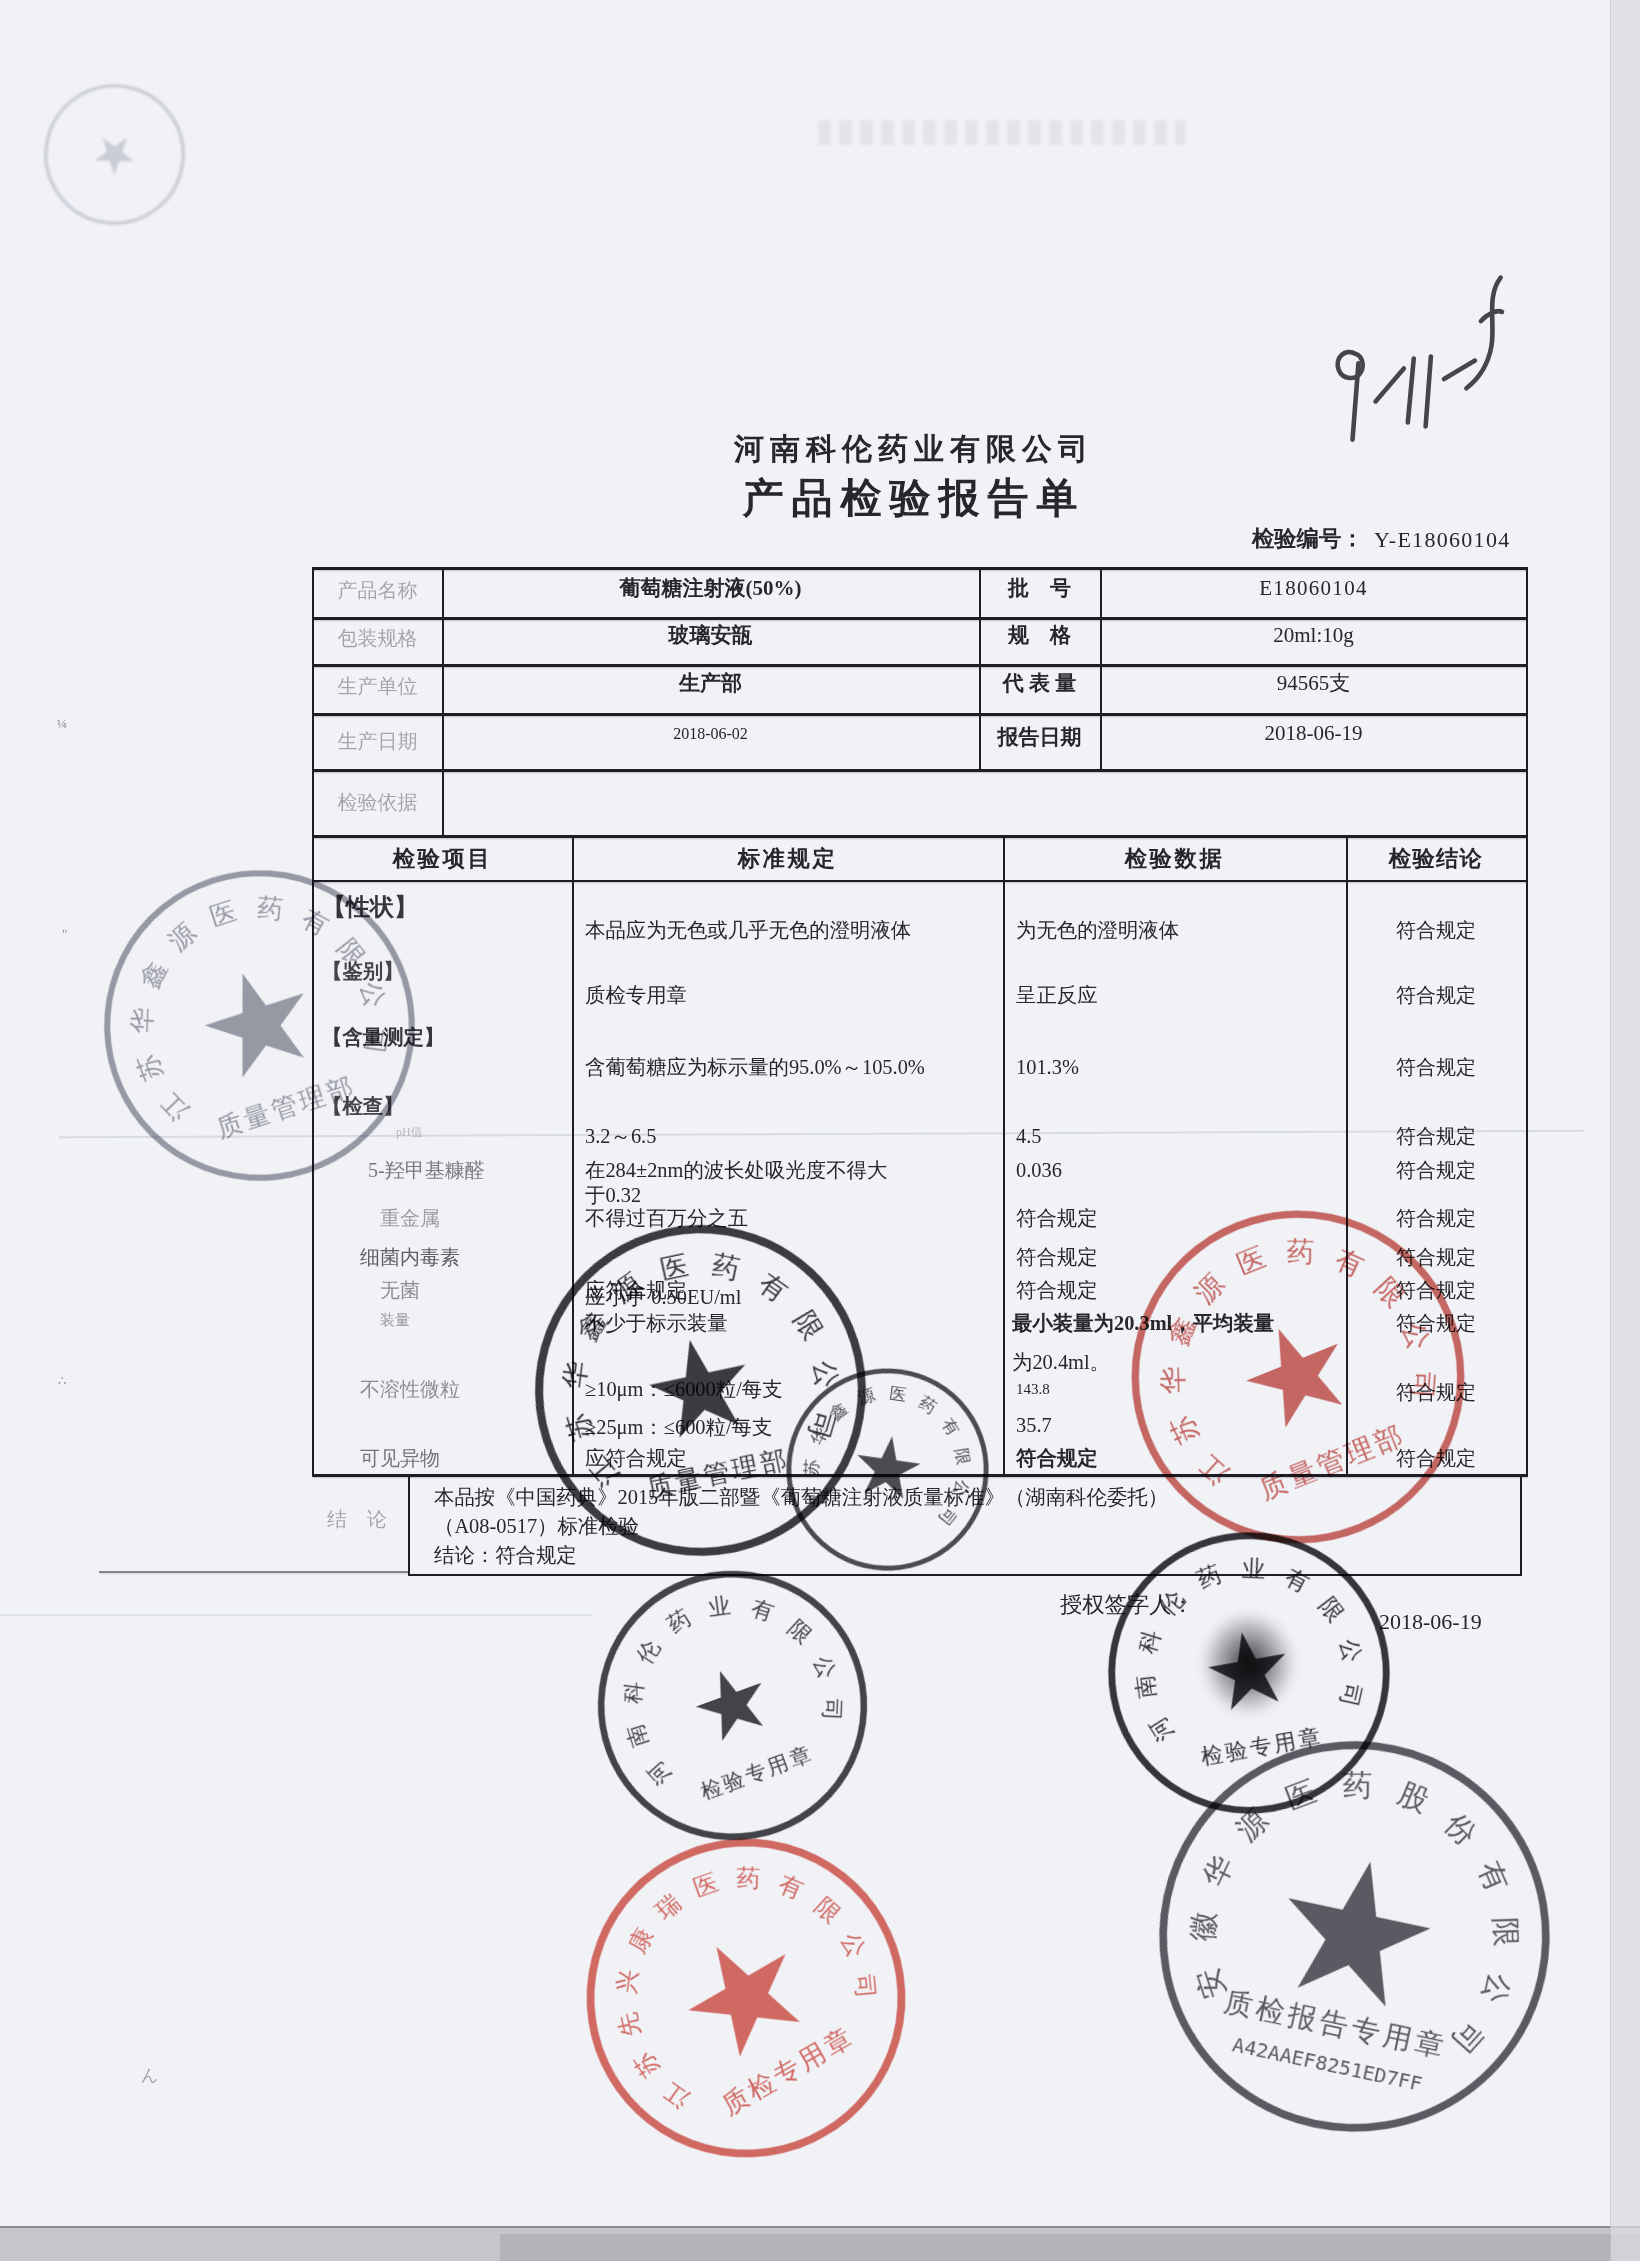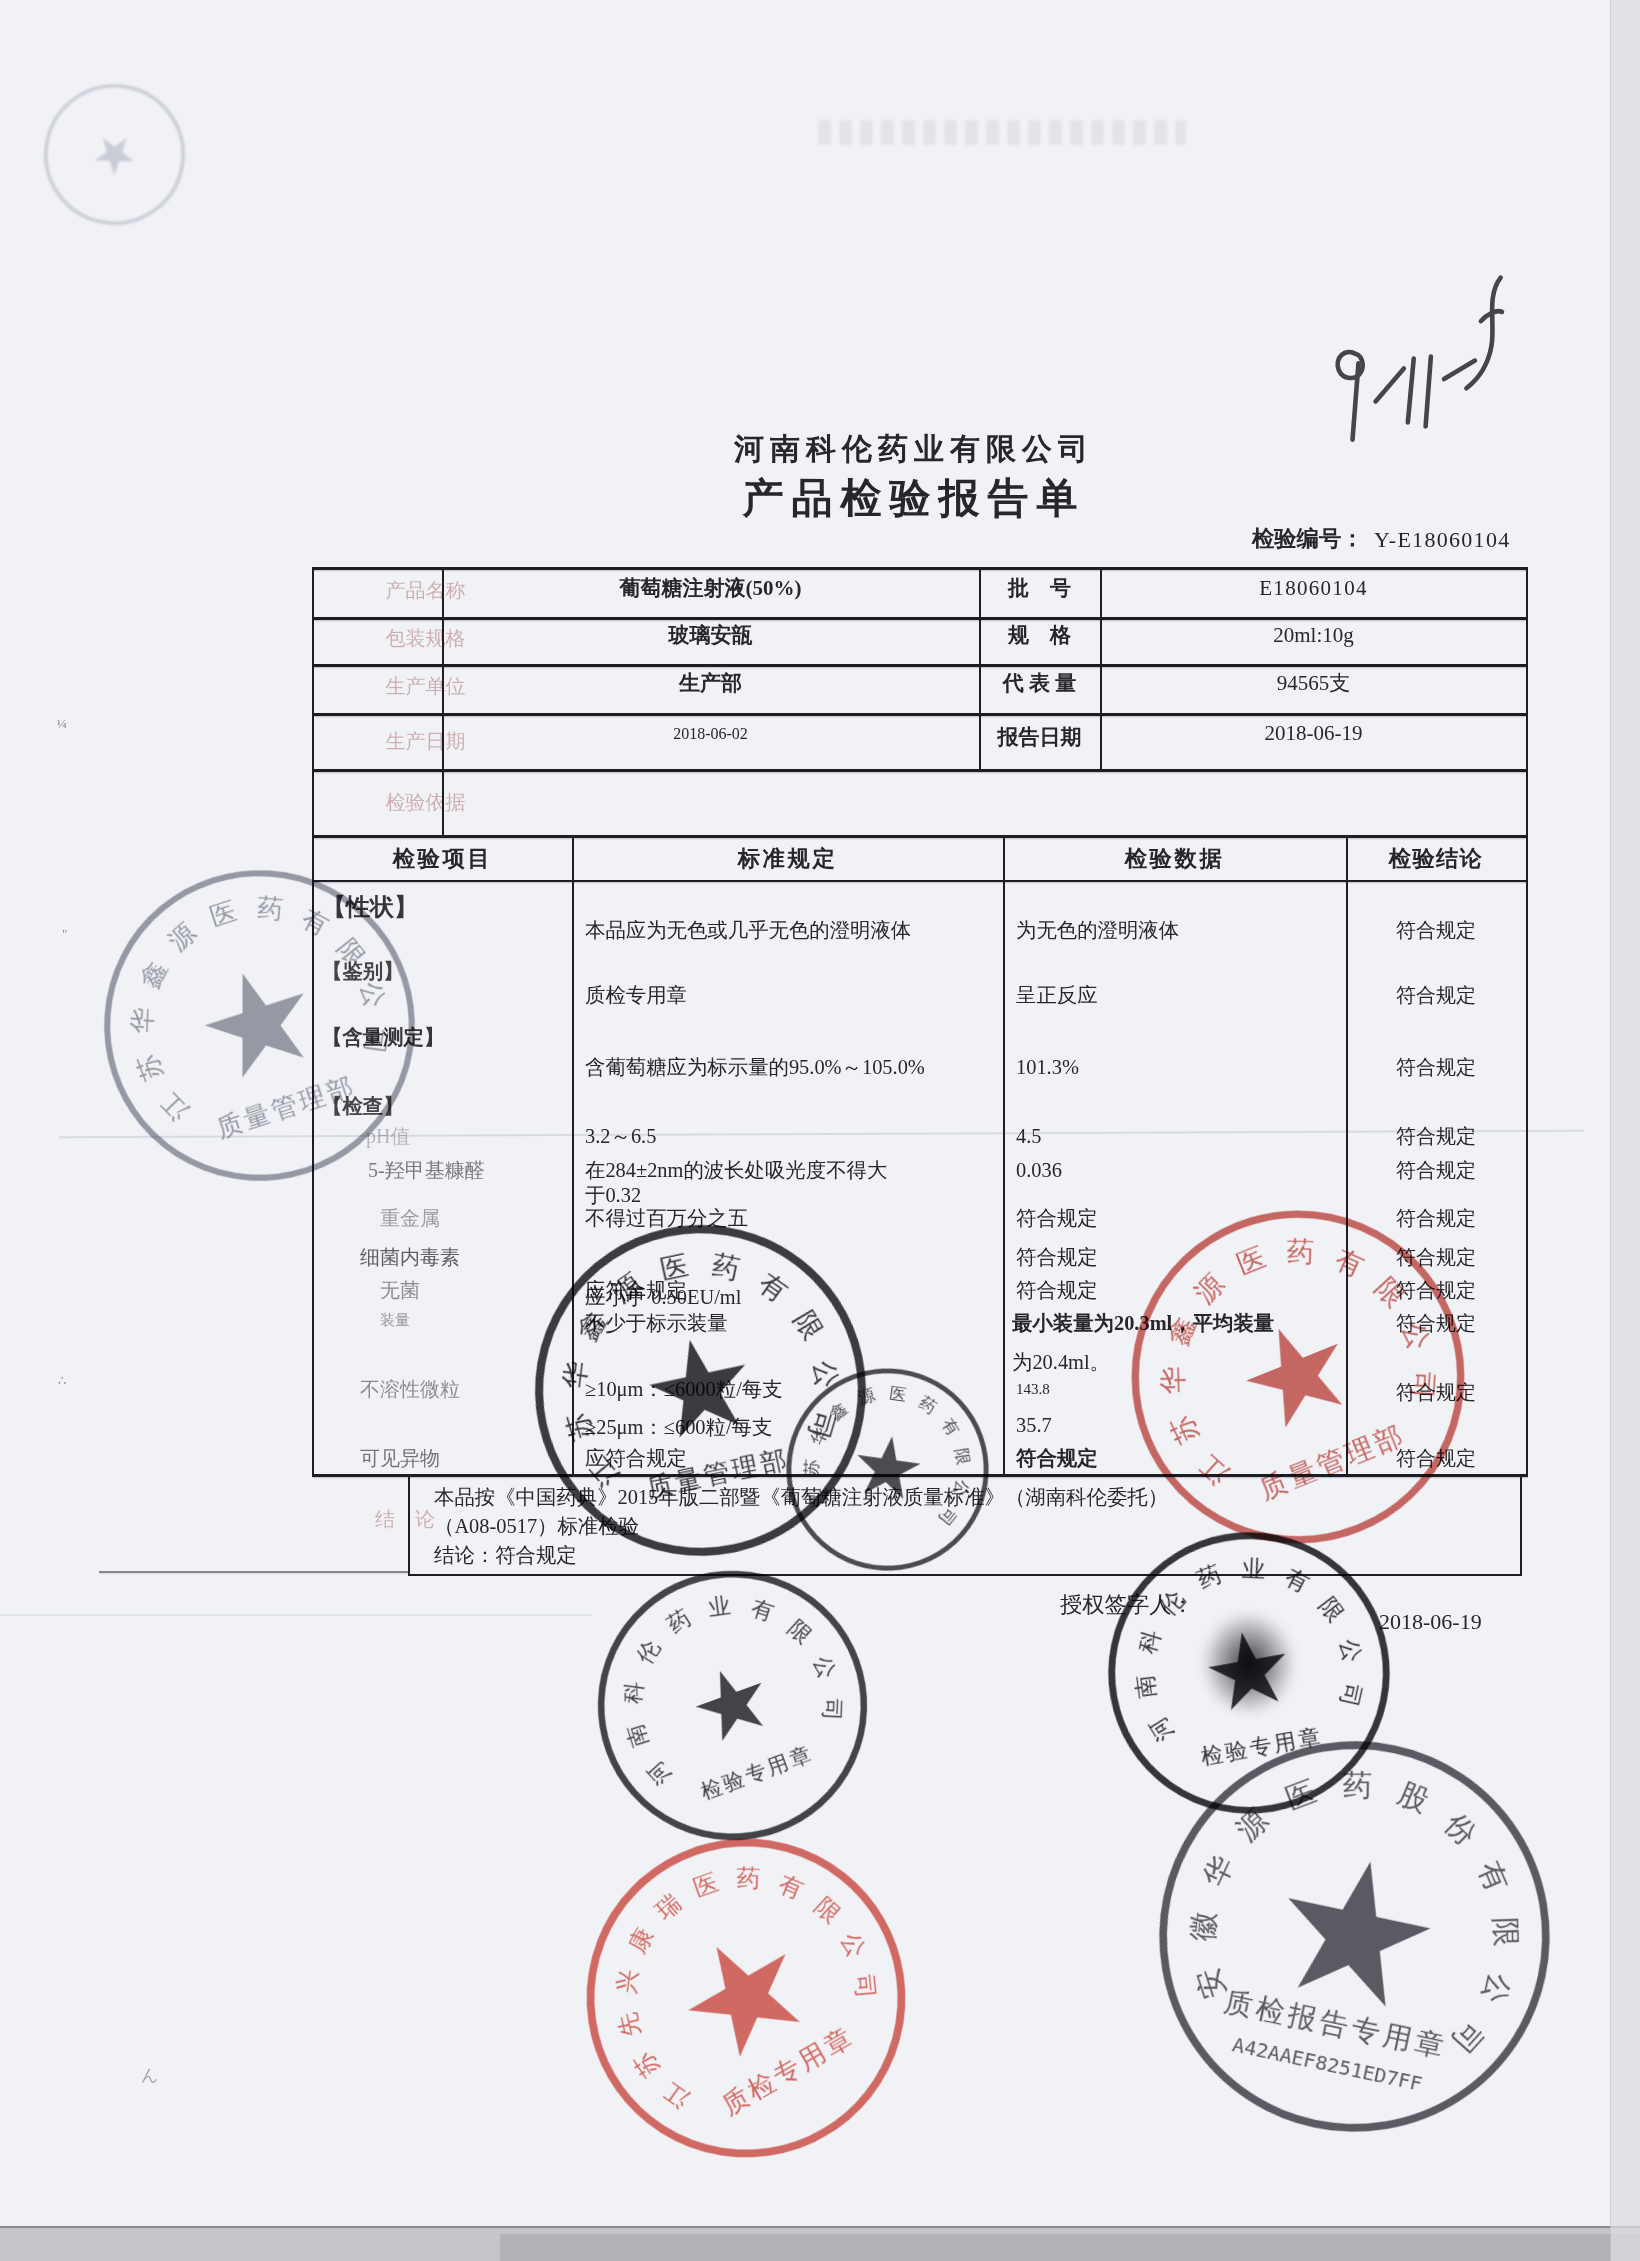--- a/index.html
+++ b/index.html
@@ -1,21 +1,21 @@
 <!DOCTYPE html>
 <html style="font-size:10.5px"><head>
 <meta charset="utf-8">
 <style>
   html,body{margin:0;padding:0;background:#e8e9ee;}
   .page{position:relative;width:1641px;height:2261px;background:#f1f2f6;overflow:hidden;
         font-family:"Liberation Serif","DejaVu Serif",serif;color:#26262b;}
   .t{position:absolute;white-space:nowrap;line-height:1.05;}
   .b{font-weight:bold;}
   .c{text-align:center;}
-  .faint{opacity:.32;filter:blur(0.4px);color:#7f1d1d;padding-left:48px;}
+  .faint{opacity:.32;filter:blur(0.4px);color:#000000;}
   .hl{position:absolute;background:#1d1d23;height:2.6px;box-shadow:0 1.3px 0 rgba(70,70,95,.22);}
   .vl{position:absolute;background:#1d1d23;width:2px;}
   .crease{position:absolute;background:#d4d6df;height:2px;opacity:.85;}
   .stamp{position:absolute;mix-blend-mode:multiply;}
   .stamp svg{width:100%;height:100%;display:block;overflow:visible;
              font-family:"Liberation Serif","DejaVu Serif",serif;}
   .st-faint{color:#b4b6c2;opacity:.55;filter:blur(1.1px);transform:rotate(-35deg);}
   .st-gray{color:#8e8f9b;opacity:.85;filter:blur(0.5px);transform:rotate(-18deg);}
   .st-dark1{color:#232329;opacity:.88;filter:blur(0.5px);transform:rotate(-12deg);}
   .st-dark2{color:#232329;opacity:.80;filter:blur(0.5px);transform:rotate(8deg);}
@@ -107,21 +107,21 @@
 
   <div class="t b c" style="left:313px;top:847px;width:259px;font-size:22.3px;letter-spacing:2.6px;">检验项目</div>
   <div class="t b c" style="left:572px;top:847px;width:431px;font-size:22.3px;letter-spacing:2.6px;">标准规定</div>
   <div class="t b c" style="left:1003px;top:847px;width:343px;font-size:22.3px;letter-spacing:2.6px;">检验数据</div>
   <div class="t b c" style="left:1346px;top:847px;width:180px;font-size:22.3px;letter-spacing:1.3px;">检验结论</div>
 
   <div class="t b" style="left:322px;top:895px;font-size:24px;opacity:.92;">【性状】</div>
   <div class="t b" style="left:322px;top:961px;font-size:20.4px;opacity:.85;">【鉴别】</div>
   <div class="t b" style="left:322px;top:1027px;font-size:20.4px;opacity:.92;">【含量测定】</div>
   <div class="t b" style="left:322px;top:1096px;font-size:20.4px;opacity:.85;">【检查】</div>
-  <div class="t" style="left:366px;top:1126px;font-size:20px;opacity:.28;filter:blur(0.5px);">pH值</div>
+  <div class="t" style="left:396px;top:1126px;font-size:12px;opacity:.28;filter:blur(0.5px);">pH值</div>
   <div class="t" style="left:368px;top:1160px;font-size:20px;opacity:.6;filter:blur(0.3px);">5-羟甲基糠醛</div>
   <div class="t" style="left:380px;top:1208px;font-size:20px;opacity:.42;filter:blur(0.3px);">重金属</div>
   <div class="t" style="left:360px;top:1247px;font-size:20px;opacity:.72;">细菌内毒素</div>
   <div class="t" style="left:380px;top:1280px;font-size:20px;opacity:.5;filter:blur(0.3px);">无菌</div>
   <div class="t" style="left:380px;top:1313px;font-size:15px;opacity:.45;filter:blur(0.3px);">装量</div>
   <div class="t" style="left:360px;top:1379px;font-size:20px;opacity:.5;filter:blur(0.3px);">不溶性微粒</div>
   <div class="t" style="left:360px;top:1448px;font-size:20px;opacity:.62;">可见异物</div>
 
   <div class="t" style="left:585px;top:920px;font-size:20.4px;">本品应为无色或几乎无色的澄明液体</div>
   <div class="t" style="left:585px;top:985px;font-size:20.4px;">质检专用章</div>

